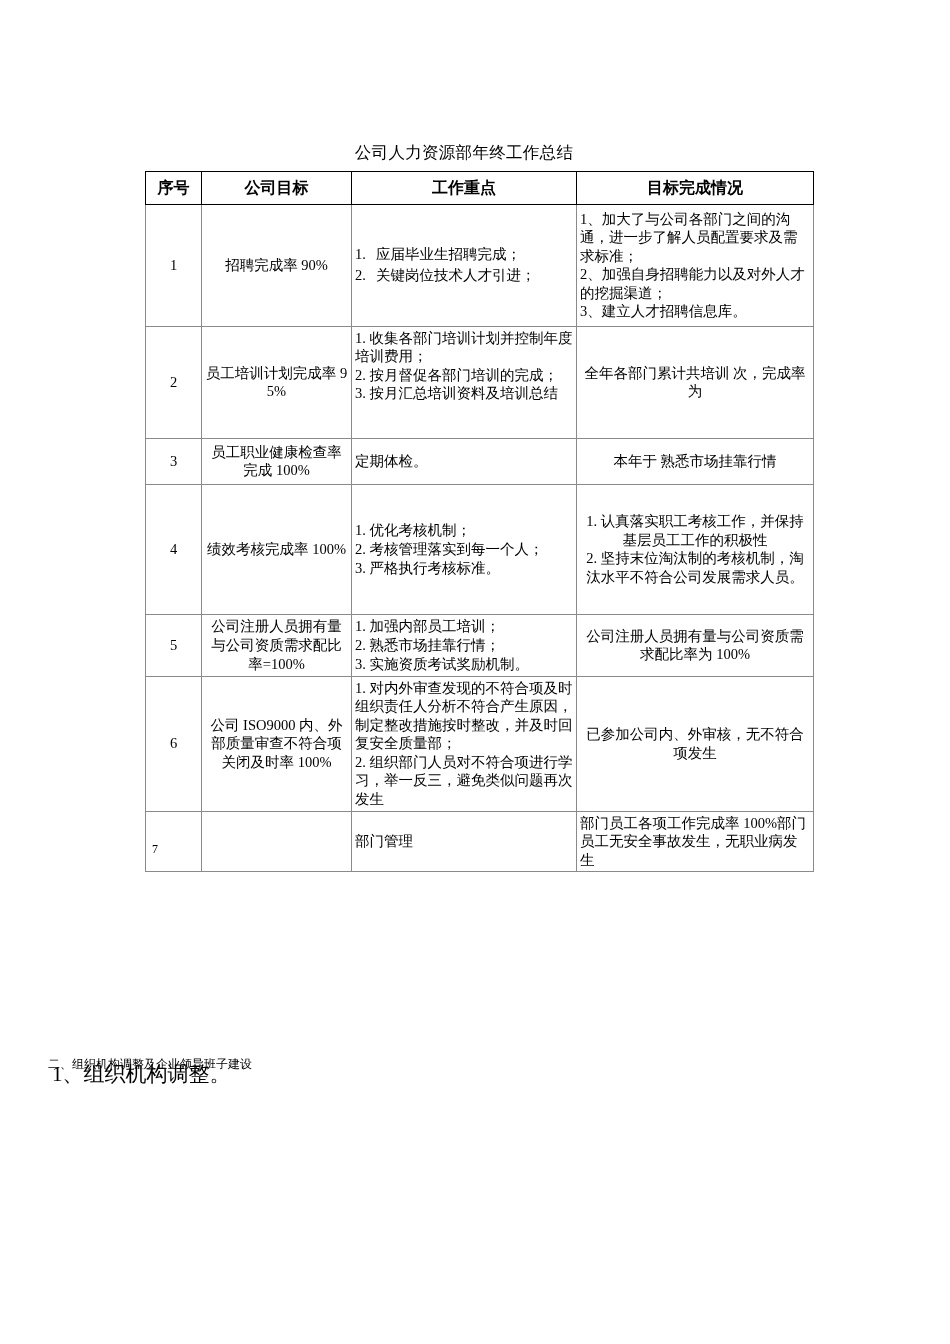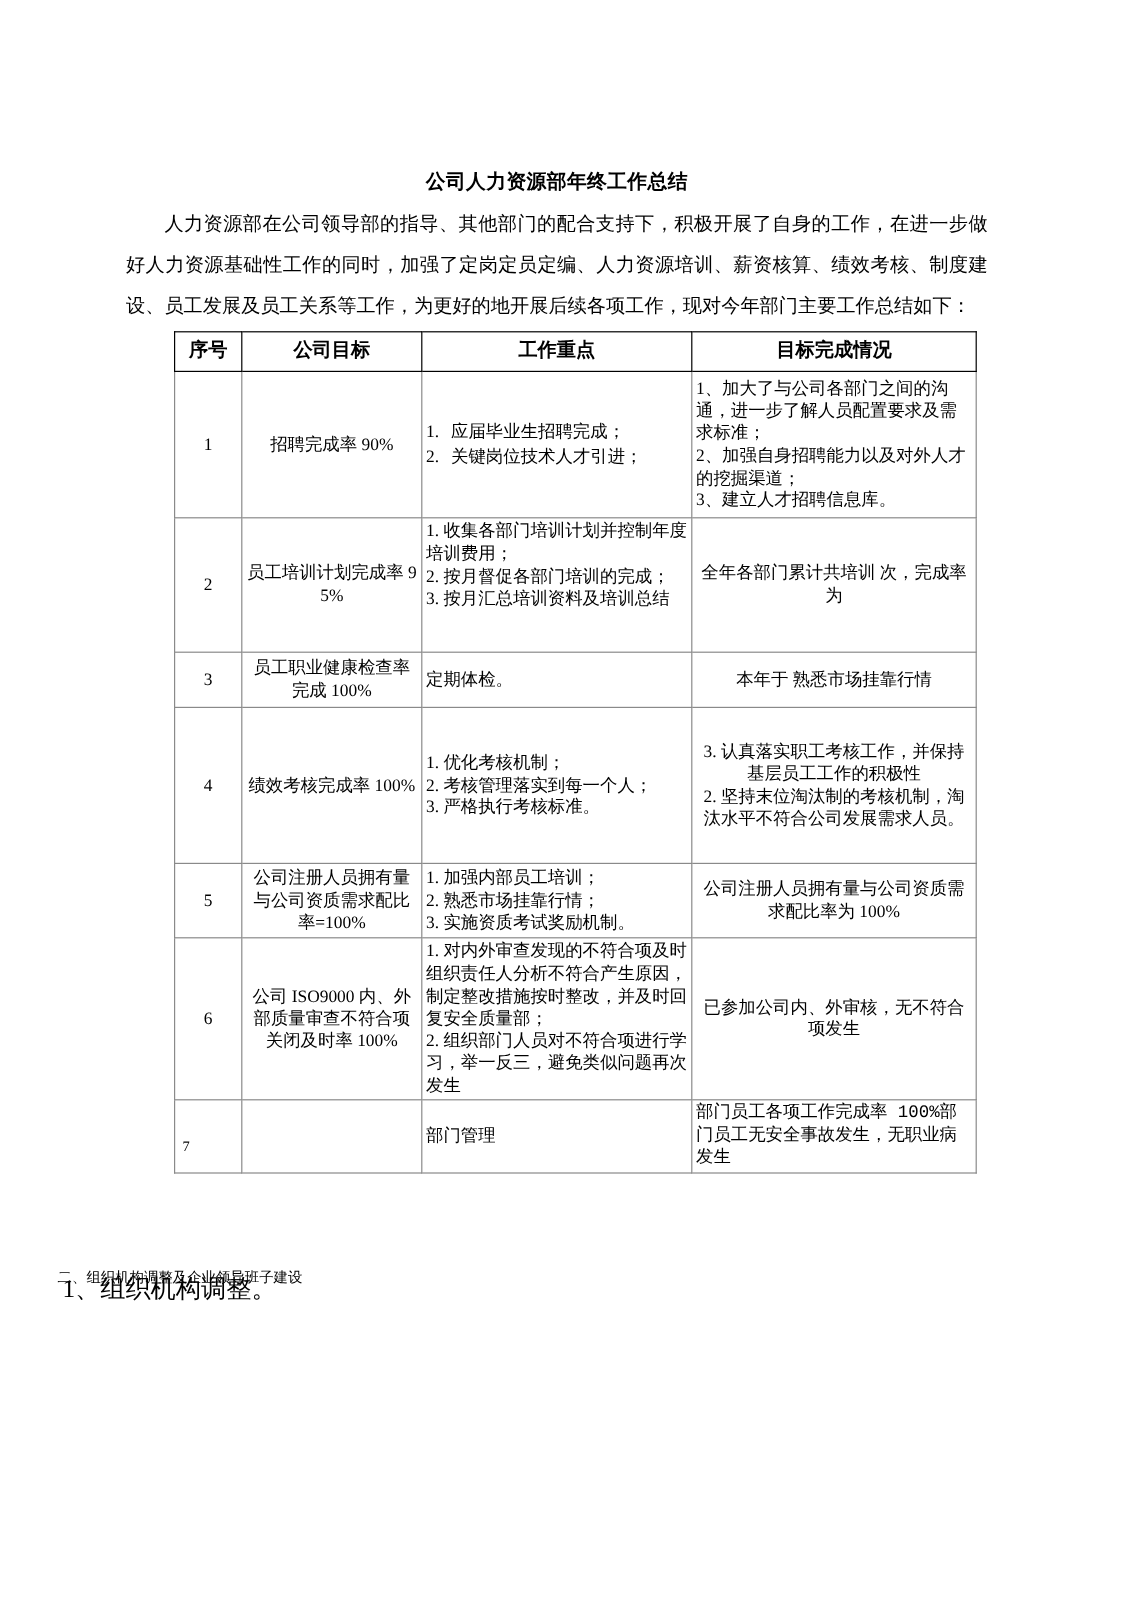--- a/index.html
+++ b/index.html
@@ -23,21 +23,21 @@
     position: absolute;
     left: 105px;
     top: 140px;
     width: 718px;
   }
 
   
   .doc-title {
     text-align: center;
     font-family: "Liberation Sans", "DejaVu Sans", sans-serif;
-    font-weight: bold;
+    font-weight: normal;
     font-size: 16.5px;
     letter-spacing: 0.3px;
     margin: 0 0 6px 0;
     line-height: 1.5;
   }
   .intro {
     font-size: 16px;
     line-height: 2.12;
     text-align: justify;
     text-justify: inter-ideograph;
@@ -146,21 +146,20 @@
   }
 </style>
 </head>
 <body>
 
 <div class="page">
   <div class="content">
 
     <h1 class="doc-title">公司人力资源部年终工作总结</h1>
 
-    <p class="intro">人力资源部在公司领导部的指导、其他部门的配合支持下，积极开展了自身的工作，在进一步做好人力资源基础性工作的同时，加强了定岗定员定编、人力资源培训、薪资核算、绩效考核、制度建设、员工发展及员工关系等工作，为更好的地开展后续各项工作，现对今年部门主要工作总结如下：</p>
 
 
 
     <div class="kpi-table-wrap">
       <table class="kpi">
         <colgroup>
           <col class="w-no">
             <col class="w-goal">
             <col class="w-focus">
             <col class="w-result">
@@ -210,21 +209,21 @@
             <td class="c-focus">定期体检。</td>
             <td class="c-result">本年于 熟悉市场挂靠行情</td>
           </tr>
 
           <tr style="height:130px;">
             <td class="c-no">4</td>
             <td class="c-goal">绩效考核完成率 100%</td>
             <td class="c-focus" style="white-space:pre-line;">1. 优化考核机制；
 2. 考核管理落实到每一个人；
 3. 严格执行考核标准。</td>
-            <td class="c-result" style="white-space:pre-line;">3. 认真落实职工考核工作，并保持基层员工工作的积极性
+            <td class="c-result" style="white-space:pre-line;">1. 认真落实职工考核工作，并保持基层员工工作的积极性
 2. 坚持末位淘汰制的考核机制，淘汰水平不符合公司发展需求人员。</td>
           </tr>
 
           <tr style="height:62px;">
             <td class="c-no">5</td>
             <td class="c-goal">公司注册人员拥有量与公司资质需求配比率=100%</td>
             <td class="c-focus" style="white-space:pre-line;">1. 加强内部员工培训；
 2. 熟悉市场挂靠行情；
 3. 实施资质考试奖励机制。</td>
             <td class="c-result">公司注册人员拥有量与公司资质需求配比率为 100%</td>
@@ -235,21 +234,21 @@
             <td class="c-goal">公司 ISO9000 内、外部质量审查不符合项关闭及时率 100%</td>
             <td class="c-focus" style="white-space:pre-line;vertical-align:top;margin-left:48px;">1. 对内外审查发现的不符合项及时组织责任人分析不符合产生原因，制定整改措施按时整改，并及时回复安全质量部；
 2. 组织部门人员对不符合项进行学习，举一反三，避免类似问题再次发生</td>
             <td class="c-result">已参加公司内、外审核，无不符合项发生</td>
           </tr>
 
           <tr style="height:58px;">
             <td class="c-no" style="vertical-align:bottom;font-size:12px;padding-bottom:14px;text-align:left;padding-left:6px;">7</td>
             <td class="c-goal"></td>
             <td class="c-focus" style="vertical-align:middle;">部门管理</td>
-            <td class="c-result left-al" style="vertical-align:top;font-family:Liberation Mono, monospace;">部门员工各项工作完成率 100%部门员工无安全事故发生，无职业病发生</td>
+            <td class="c-result left-al" style="vertical-align:top;">部门员工各项工作完成率 100%部门员工无安全事故发生，无职业病发生</td>
           </tr>
         </tbody>
       </table>
     </div>
 
   </div>
 
   <div class="overlay-heading">二、组织机构调整及企业领导班子建设</div>
   <div class="overlay-subitem">1、组织机构调整。</div>
 

